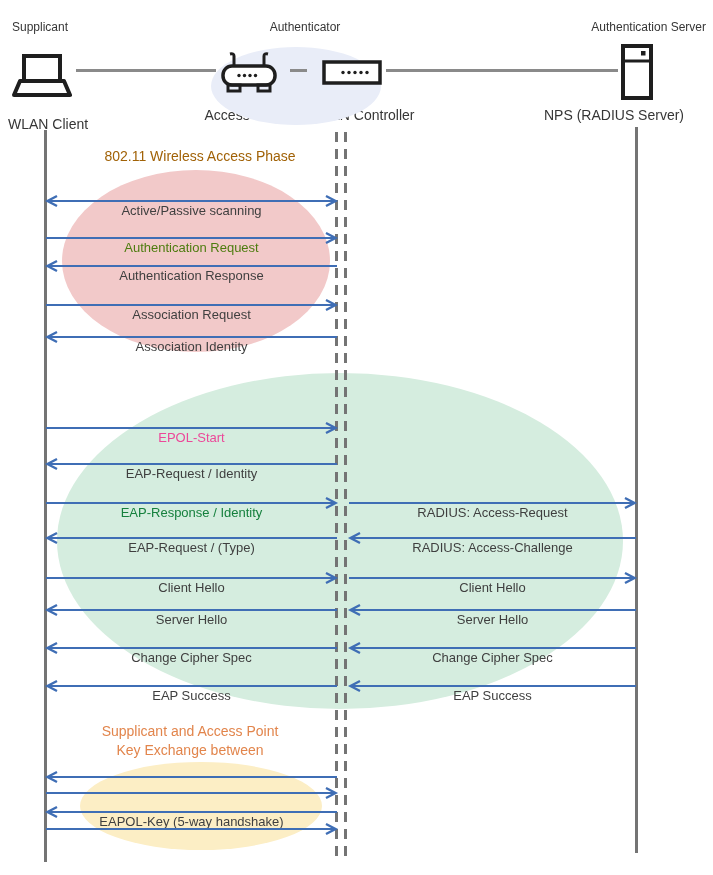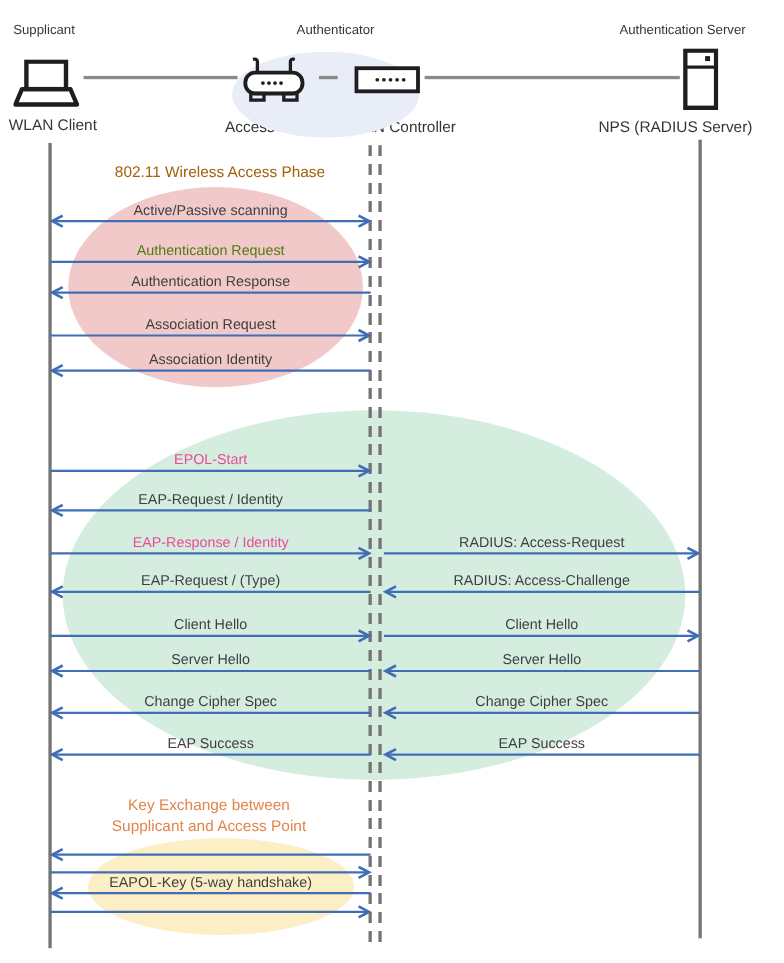--- a/index.html
+++ b/index.html
@@ -6,31 +6,31 @@
   .stage{position:relative;width:713px;height:875px;background:#ffffff;overflow:hidden;
          font-family:"Liberation Sans",sans-serif;}
   .role-title{position:absolute;font-size:12px;color:#363636;white-space:nowrap;}
   .dev-label{position:absolute;font-size:14px;color:#363636;white-space:nowrap;text-align:center;}
   .ellipse{position:absolute;border-radius:50%;z-index:1;}
   .lifeline{position:absolute;width:3px;z-index:3;}
   .connector{position:absolute;height:3px;z-index:2;}
   .icon{position:absolute;z-index:4;}
   .phase-title{position:absolute;font-size:14px;line-height:19px;text-align:center;z-index:5;white-space:nowrap;}
   .msg-label{position:absolute;font-size:13px;line-height:15px;height:15px;color:#3F3F3F;
-             text-align:center;z-index:5;white-space:nowrap;}
+             text-align:center;z-index:5;white-space:nowrap;margin-top:20px;}
   .msg-arrow{position:absolute;z-index:5;overflow:visible;}
 </style>
 </head>
 <body>
 
 <div class="stage">
 
   <div class="role-title" style="left:12px;top:20px;">Supplicant</div>
   <div class="role-title" style="left:230px;top:20px;width:150px;text-align:center;">Authenticator</div>
-  <div class="role-title" style="left:535px;top:20px;width:171px;text-align:center;">Authentication Server</div>
+  <div class="role-title" style="left:535px;top:20px;width:171px;text-align:right;">Authentication Server</div>
 
   <div class="ellipse" id="hub-ellipse" style="left: 211px; top: 47px; width: 170px; height: 78px; background: rgb(233, 237, 248);"></div>
 
   <div class="connector link-line" style="left: 76px; top: 69px; width: 140px; background: rgb(138, 138, 138);"></div>
   <div class="connector link-line" style="left: 290px; top: 69px; width: 17px; background: rgb(138, 138, 138);"></div>
   <div class="connector link-line" style="left: 386px; top: 69px; width: 232px; background: rgb(138, 138, 138);"></div>
 
   <svg class="icon" style="left:12px;top:54px;" width="60" height="44" viewBox="0 0 60 44">
     <rect x="12" y="2" width="36" height="25" fill="none" stroke="#1E1E1E" stroke-width="4"></rect>
     <path d="M8 27 L52 27 L58 41 L2 41 Z" fill="none" stroke="#1E1E1E" stroke-width="4" stroke-linejoin="round"></path>
@@ -56,40 +56,40 @@
     <circle cx="39" cy="12.5" r="1.7" fill="#1E1E1E"></circle>
     <circle cx="45" cy="12.5" r="1.7" fill="#1E1E1E"></circle>
   </svg>
 
   <svg class="icon" style="left:621px;top:44px;" width="32" height="56" viewBox="0 0 32 56">
     <rect x="2" y="2" width="28" height="52" fill="#ffffff" stroke="#1E1E1E" stroke-width="4"></rect>
     <line x1="2" y1="17" x2="30" y2="17" stroke="#1E1E1E" stroke-width="3"></line>
     <rect x="20" y="7" width="4.5" height="4.5" fill="#1E1E1E"></rect>
   </svg>
 
-  <div class="dev-label" style="left:8px;top:105px;text-align:left;">WLAN Client</div>
+  <div class="dev-label" style="left:8px;top:116px;text-align:left;">WLAN Client</div>
   <div class="dev-label" style="left:185px;top:107px;width:120px;">Access Point</div>
   <div class="dev-label" style="left:297px;top:107px;width:130px;">WLAN Controller</div>
   <div class="dev-label" style="left:544px;top:107px;width:180px;text-align:left;">NPS (RADIUS Server)</div>
 
   <div class="ellipse" style="left: 62px; top: 170px; width: 268px; height: 182px; background: rgb(242, 201, 201);"></div>
   <div class="ellipse" style="left: 57px; top: 373px; width: 566px; height: 336px; background: rgb(213, 237, 223);"></div>
   <div class="ellipse" style="left: 80px; top: 762px; width: 242px; height: 88px; background: rgb(252, 238, 197);"></div>
 
   <div class="lifeline solid-line" style="left: 44px; top: 130px; height: 732px; background: rgb(116, 116, 116);"></div>
   <div class="lifeline dashed-line" style="left: 335px; top: 132px; height: 725px; background: repeating-linear-gradient(rgb(116, 116, 116) 0px, rgb(116, 116, 116) 10px, transparent 10px, transparent 17px);"></div>
   <div class="lifeline dashed-line" style="left: 344px; top: 132px; height: 725px; background: repeating-linear-gradient(rgb(116, 116, 116) 0px, rgb(116, 116, 116) 10px, transparent 10px, transparent 17px);"></div>
   <div class="lifeline solid-line" style="left: 635px; top: 127px; height: 726px; background: rgb(116, 116, 116);"></div>
 
   <div class="phase-title" style="left: 50px; top: 147px; width: 300px; color: #a16207;">
     <div>802.11 Wireless Access Phase</div>
   </div>
   <div class="phase-title" style="left: 40px; top: 722px; width: 300px; color: rgb(226, 133, 76);">
+    <div>Supplicant and Access Point</div>
     <div>Key Exchange between</div>
-    <div>Supplicant and Access Point</div>
   </div>
 
   <div id="messages-layer">
       <div class="msg-label" style="left: 46px; width: 291px; top: 183px; color: rgb(63, 63, 63);">Active/Passive scanning</div>
       <svg class="msg-arrow" width="291" height="16" style="left: 46px; top: 193px;">
         <line x1="2" x2="289" y1="8" y2="8" stroke="#3F6EB5" stroke-width="2"></line>
         <polyline points="280,3 289.5,8 280,13" fill="none" stroke="#3F6EB5" stroke-width="2.4"></polyline>
         <polyline points="11,3 1.5,8 11,13" fill="none" stroke="#3F6EB5" stroke-width="2.4"></polyline>
       </svg>
       <div class="msg-label" style="left: 46px; width: 291px; top: 220px; color: #4d7c0f;">Authentication Request</div>
@@ -115,21 +115,21 @@
       <div class="msg-label" style="left: 46px; width: 291px; top: 410px; color: #ec4899;">EPOL-Start</div>
       <svg class="msg-arrow" width="291" height="16" style="left: 46px; top: 420px;">
         <line x1="0" x2="289" y1="8" y2="8" stroke="#3F6EB5" stroke-width="2"></line>
         <polyline points="280,3 289.5,8 280,13" fill="none" stroke="#3F6EB5" stroke-width="2.4"></polyline>
       </svg>
       <div class="msg-label" style="left: 46px; width: 291px; top: 446px; color: rgb(63, 63, 63); text-align: center;">EAP-Request / Identity</div>
       <svg class="msg-arrow" width="291" height="16" style="left: 46px; top: 456px;">
         <line x1="2" x2="291" y1="8" y2="8" stroke="#3F6EB5" stroke-width="2"></line>
         <polyline points="11,3 1.5,8 11,13" fill="none" stroke="#3F6EB5" stroke-width="2.4"></polyline>
       </svg>
-      <div class="msg-label" style="left: 46px; width: 291px; top: 485px; color: #ec4899;">EAP-Response / Identity</div>
+      <div class="msg-label" style="left: 46px; width: 291px; top: 485px; color: #15803d;">EAP-Response / Identity</div>
       <svg class="msg-arrow" width="291" height="16" style="left: 46px; top: 495px;">
         <line x1="0" x2="289" y1="8" y2="8" stroke="#3F6EB5" stroke-width="2"></line>
         <polyline points="280,3 289.5,8 280,13" fill="none" stroke="#3F6EB5" stroke-width="2.4"></polyline>
       </svg>
       <div class="msg-label" style="left: 349px; width: 287px; top: 485px; color: rgb(63, 63, 63);">RADIUS: Access-Request</div>
       <svg class="msg-arrow" width="287" height="16" style="left: 349px; top: 495px;">
         <line x1="0" x2="285" y1="8" y2="8" stroke="#3F6EB5" stroke-width="2"></line>
         <polyline points="276,3 285.5,8 276,13" fill="none" stroke="#3F6EB5" stroke-width="2.4"></polyline>
       </svg>
       <div class="msg-label" style="left: 46px; width: 291px; top: 520px; color: rgb(63, 63, 63);">EAP-Request / (Type)</div>

